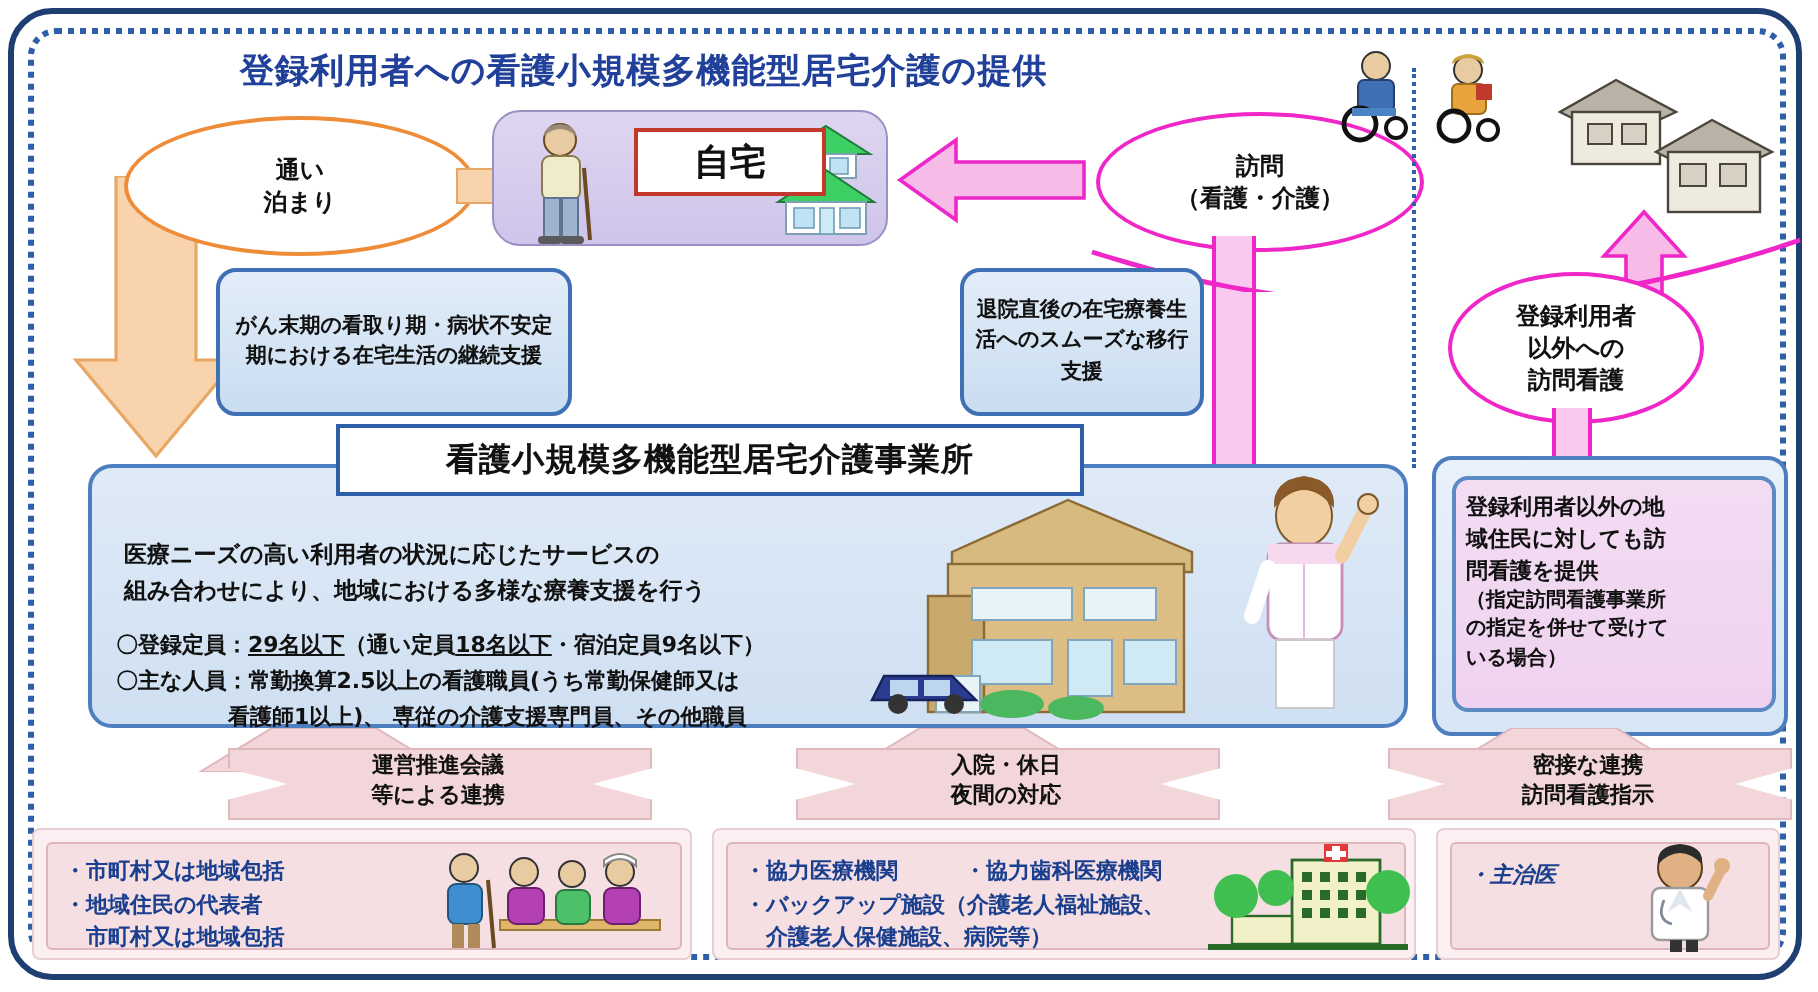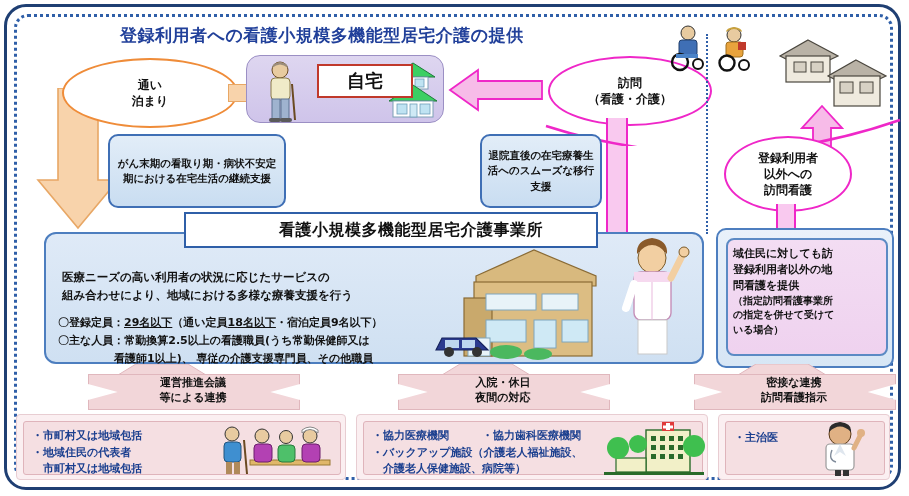--- a/index.html
+++ b/index.html
@@ -221,44 +221,44 @@
 
     <div class="panel-list" style="left:12px;top:80px;width:400px;">
       <div>
         <span>〇登録定員：</span><span class="u">29名以下</span><span>（通い定員</span><span class="u">18名以下</span><span>・宿泊定員9名以下）</span>
       </div>
       <div>〇主な人員：常勤換算2.5以上の看護職員(うち常勤保健師又は</div>
       <div style="padding-left:56px;">看護師1以上)、 専従の介護支援専門員、その他職員</div>
     </div>
   </div>
 
-  <div class="panel-head" style="left:184px;top:212px;width:370px;height:32px;padding-left:40px;">看護小規模多機能型居宅介護事業所</div>
+  <div class="panel-head" style="left:168px;top:212px;width:370px;height:32px;">看護小規模多機能型居宅介護事業所</div>
 
   <div class="abs rightbox-shell" style="left:716px;top:228px;width:178px;height:140px;">
     <div class="abs rightbox" style="left:8px;top:8px;width:162px;height:118px;">
+      <div>登録利用者以外の地</div>
       <div>域住民に対しても訪</div>
-      <div>登録利用者以外の地</div>
       <div>問看護を提供</div>
       <div style="font-size:10px;">（指定訪問看護事業所</div>
       <div style="font-size:10px;">の指定を併せて受けて</div>
       <div style="font-size:10px;">いる場合）</div>
     </div>
   </div>
 
   <svg class="abs" style="left:96px;top:364px;width:130px;height:22px;">
     <polygon points="40,0 92,0 128,22 4,22" fill="#f2d6d9" stroke="#e0b7bd" stroke-width="1"></polygon>
   </svg>
   <svg class="abs" style="left:420px;top:364px;width:130px;height:22px;">
     <polygon points="40,0 92,0 128,22 4,22" fill="#f2d6d9" stroke="#e0b7bd" stroke-width="1"></polygon>
   </svg>
   <svg class="abs" style="left:716px;top:364px;width:130px;height:22px;">
     <polygon points="40,0 92,0 128,22 4,22" fill="#f2d6d9" stroke="#e0b7bd" stroke-width="1"></polygon>
   </svg>
 
-  <div class="banner" style="left:88px;top:374px;width:210px;height:34px;">
+  <div class="banner" style="left:114px;top:374px;width:210px;height:34px;">
     <div class="banner-shape2"></div>
     <span>
       <span style="display:block;">運営推進会議</span>
       <span style="display:block;">等による連携</span>
     </span>
   </div>
   <div class="banner" style="left:398px;top:374px;width:210px;height:34px;">
     <div class="banner-shape2"></div>
     <span>
       <span style="display:block;">入院・休日</span>
@@ -322,21 +322,21 @@
         </g>
         <rect x="14" y="36" width="30" height="14" fill="#f2f0c8" stroke="#2a6b2a" stroke-width="1.2"></rect>
         <circle cx="16" cy="26" r="11" fill="#3fbf4f"></circle>
         <circle cx="36" cy="22" r="9" fill="#3fbf4f"></circle>
         <circle cx="92" cy="24" r="11" fill="#3fbf4f"></circle>
         <rect x="2" y="50" width="100" height="3" fill="#2a6b2a"></rect>
       </svg>
     </div>
   </div>
 
-  <div class="abs pinkbox-outer" style="left:718px;top:414px;width:172px;height:66px;">
+  <div class="abs pinkbox-outer" style="left:718px;top:414px;width:172px;height:66px;font-style:italic;">
     <div class="abs pinkbox" style="left:6px;top:6px;width:160px;height:54px;padding:8px;">
       <div>・主治医</div>
       <svg class="abs" style="left:78px;top:0px;width:74px;height:54px;" viewBox="0 0 74 54">
         <ellipse cx="36" cy="12" rx="11" ry="11" fill="#e0b184" stroke="#5a3a18" stroke-width="1"></ellipse>
         <path d="M25 10 Q36 -1 47 10 Q48 1 36 0 Q24 1 25 10Z" fill="#2b2b2b"></path>
         <rect x="22" y="22" width="28" height="26" rx="4" fill="#fff" stroke="#9a9a9a" stroke-width="1.2"></rect>
         <path d="M36 22 L30 34 L36 30 L42 34Z" fill="#dfe6ee"></path>
         <rect x="31" y="48" width="6" height="6" fill="#333"></rect>
           <rect x="39" y="48" width="6" height="6" fill="#333"></rect>
         <path d="M50 26 L56 14" stroke="#e0b184" stroke-width="5" stroke-linecap="round"></path>

